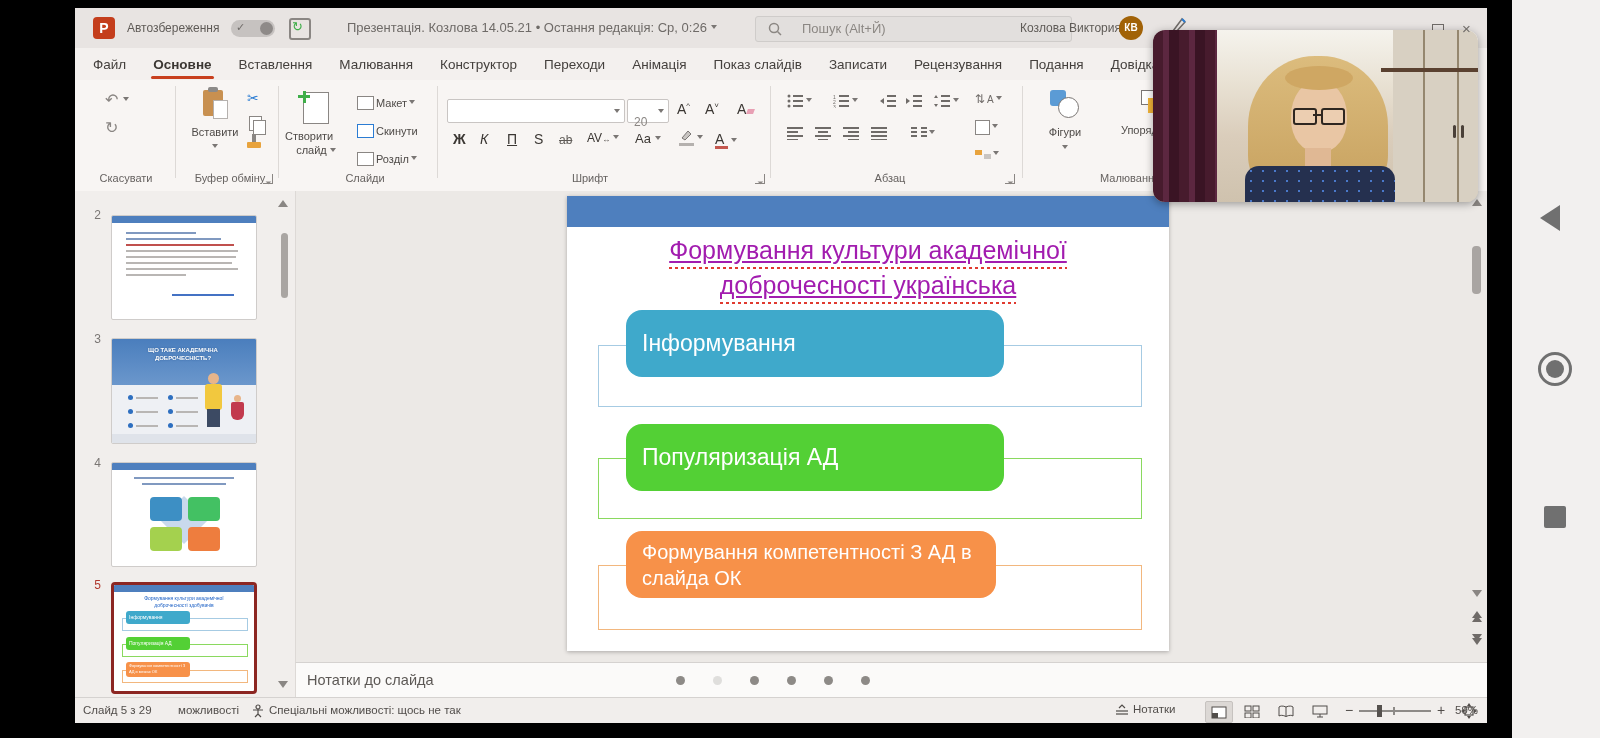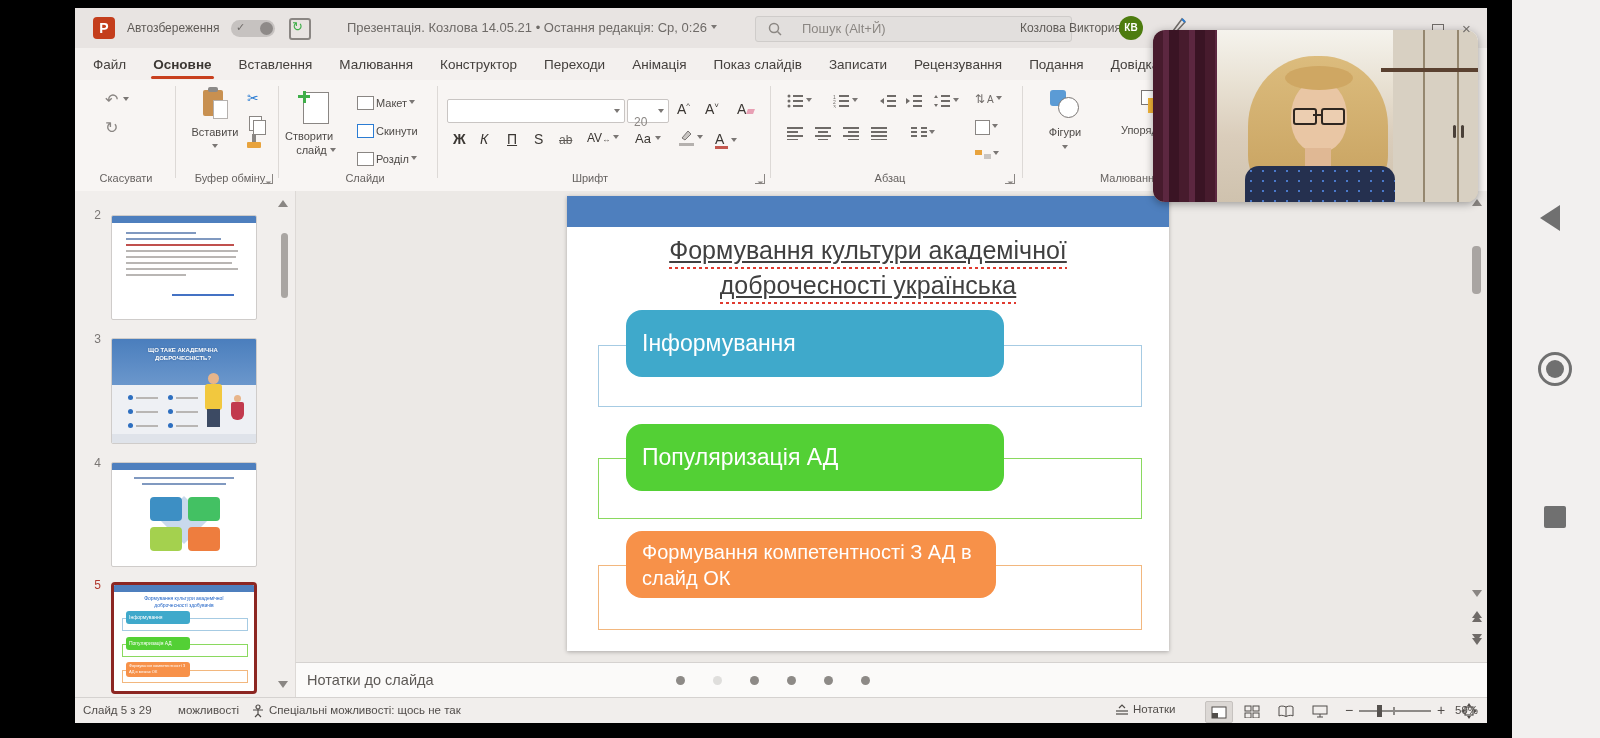--- a/index.html
+++ b/index.html
@@ -16,21 +16,21 @@
   .toggle{left:156px;top:12px;width:44px;height:17px;background:#c6c2c0;border-radius:9px;}
   .toggle .chk{position:absolute;left:5px;top:1px;color:#6f6b68;font-size:11px;}
   .toggle .knob{position:absolute;right:2px;top:2px;width:13px;height:13px;border-radius:50%;background:#8e8a88;}
   .sync{left:214px;top:10px;width:18px;height:18px;border:2px solid #8a8683;border-radius:3px;}
   .sync span{position:absolute;left:1px;top:-1px;color:#3fae49;font-size:13px;}
   #doctitle{left:272px;top:12px;font-size:13px;color:#6e6a67;}
   .searchbox{left:680px;top:8px;width:315px;height:24px;background:#e2dfdd;border:1px solid #cfccca;border-radius:3px;}
   .searchbox svg{position:absolute;left:12px;top:5px;}
   .searchbox .ph{position:absolute;left:34px;top:4px;font-size:13px;color:#8b8783;margin-left:12px;}
   #username{left:945px;top:13px;width:96px;font-size:12px;color:#5f5b57;white-space:nowrap;}
-  .avatar{left:1044px;top:8px;width:24px;height:24px;border-radius:50%;background:#4d7c0f;color:#fff;
+  .avatar{left:1044px;top:8px;width:24px;height:24px;border-radius:50%;background:#a16207;color:#fff;
     font-size:10px;font-weight:bold;text-align:center;line-height:24px;}
   .peniconwrap{left:1095px;top:8px;width:18px;height:18px;}
   .minbar{left:1280px;top:22px;width:11px;height:2px;background:#6f6b68;}
   .restorebox{left:1357px;top:16px;width:10px;height:10px;border:1.5px solid #6f6b68;}
   .closex{left:1387px;top:12px;font-size:15px;color:#6f6b68;z-index:70;}
   
   #tabrow{left:0;top:40px;width:1544px;height:32px;background:#f3f0ee;display:flex;align-items:center;
     padding-left:18px;gap:27px;box-sizing:border-box;}
   .tab{font-size:13.5px;color:#44403d;position:relative;white-space:nowrap;}
   .tab.active{font-weight:bold;color:#3b3733;}
@@ -63,21 +63,21 @@
   .parbtn{display:flex;align-items:center;gap:2px;}
   
   #panel{left:0;top:183px;width:220px;height:506px;background:#f1eeec;}
   .thumbnum{width:20px;text-align:right;font-size:12px;color:#7a7674;}
   .thumb{left:36px;width:144px;background:#fff;border:1px solid #cfccca;border-radius:2px;overflow:hidden;}
   .bluebar{height:7px;background:#4e7fbe;}
   .bar{position:absolute;height:2px;background:#b9b6b4;}
   #canvas{left:220px;top:183px;width:1192px;height:471px;background:#ece9e6;border-left:1px solid #ddd9d6;}
   #slide{left:271px;top:5px;width:602px;height:455px;background:#fff;box-shadow:0 1px 4px rgba(0,0,0,.28);}
   .slidebar{left:0;top:0;width:602px;height:31px;background:#4e7fbe;}
-  .slidetitle{left:0;top:38px;width:602px;text-align:center;font-size:25px;color:#404040;line-height:33px;}
+  .slidetitle{left:0;top:38px;width:602px;text-align:center;font-size:25px;color:#a21caf;line-height:33px;}
   .tline{display:inline-block;text-decoration:underline;}
   .tline::after{content:"";display:block;height:2px;background:repeating-linear-gradient(90deg,#e03a2f 0 3px,transparent 3px 6px);}
   .obox{background:#fff;}
   .cbox{border-radius:16px;color:#fff;z-index:2;}
   .cbox .t{padding-left:16px;}
   .scroll-thumb{background:#a9a5a2;border-radius:4px;}
   .tri{width:0;height:0;border:5px solid transparent;}
   .tri.up{border-bottom:7px solid #8a8683;border-top:none;}
   .tri.down{border-top:7px solid #8a8683;border-bottom:none;}
   
@@ -465,21 +465,21 @@
         <div class="abs cbox" style="left:59px;top:114px;width:378px;height:67px;background:#3fa9cb;">
           <div class="t" style="font-size:23px;line-height:67px;">Інформування</div>
         </div>
         <div class="abs obox" style="left:31px;top:262px;width:542px;height:59px;border:1px solid #8ad95f;"></div>
         <div class="abs cbox" style="left:59px;top:228px;width:378px;height:67px;background:#53d035;">
           <div class="t" style="font-size:23px;line-height:67px;">Популяризація АД</div>
         </div>
         <div class="abs obox" style="left:31px;top:369px;width:542px;height:63px;border:1px solid #f2b77e;"></div>
         <div class="abs cbox" style="left:59px;top:335px;width:370px;height:67px;background:#f79149;">
           <div class="t" style="font-size:20px;line-height:26px;padding-top:8px;">
-            <span>Формування компетентності З АД в</span><br><span>слайд  ОК</span>
+            <span>Формування компетентності З АД в</span><br><span>слайда  ОК</span>
           </div>
         </div>
       </div>
       <div class="abs tri up" style="left:1176px;top:8px;"></div>
       <div class="abs scroll-thumb" style="left:1176px;top:55px;width:9px;height:48px;"></div>
       <div class="abs tri down" style="left:1176px;top:399px;"></div>
       <div class="abs" style="left:1176px;top:420px;">
         <div class="tri up" style="border-bottom-color:#6f6b68;"></div>
           <div class="tri up" style="border-bottom-color:#6f6b68;margin-top:-3px;"></div>
       </div>

